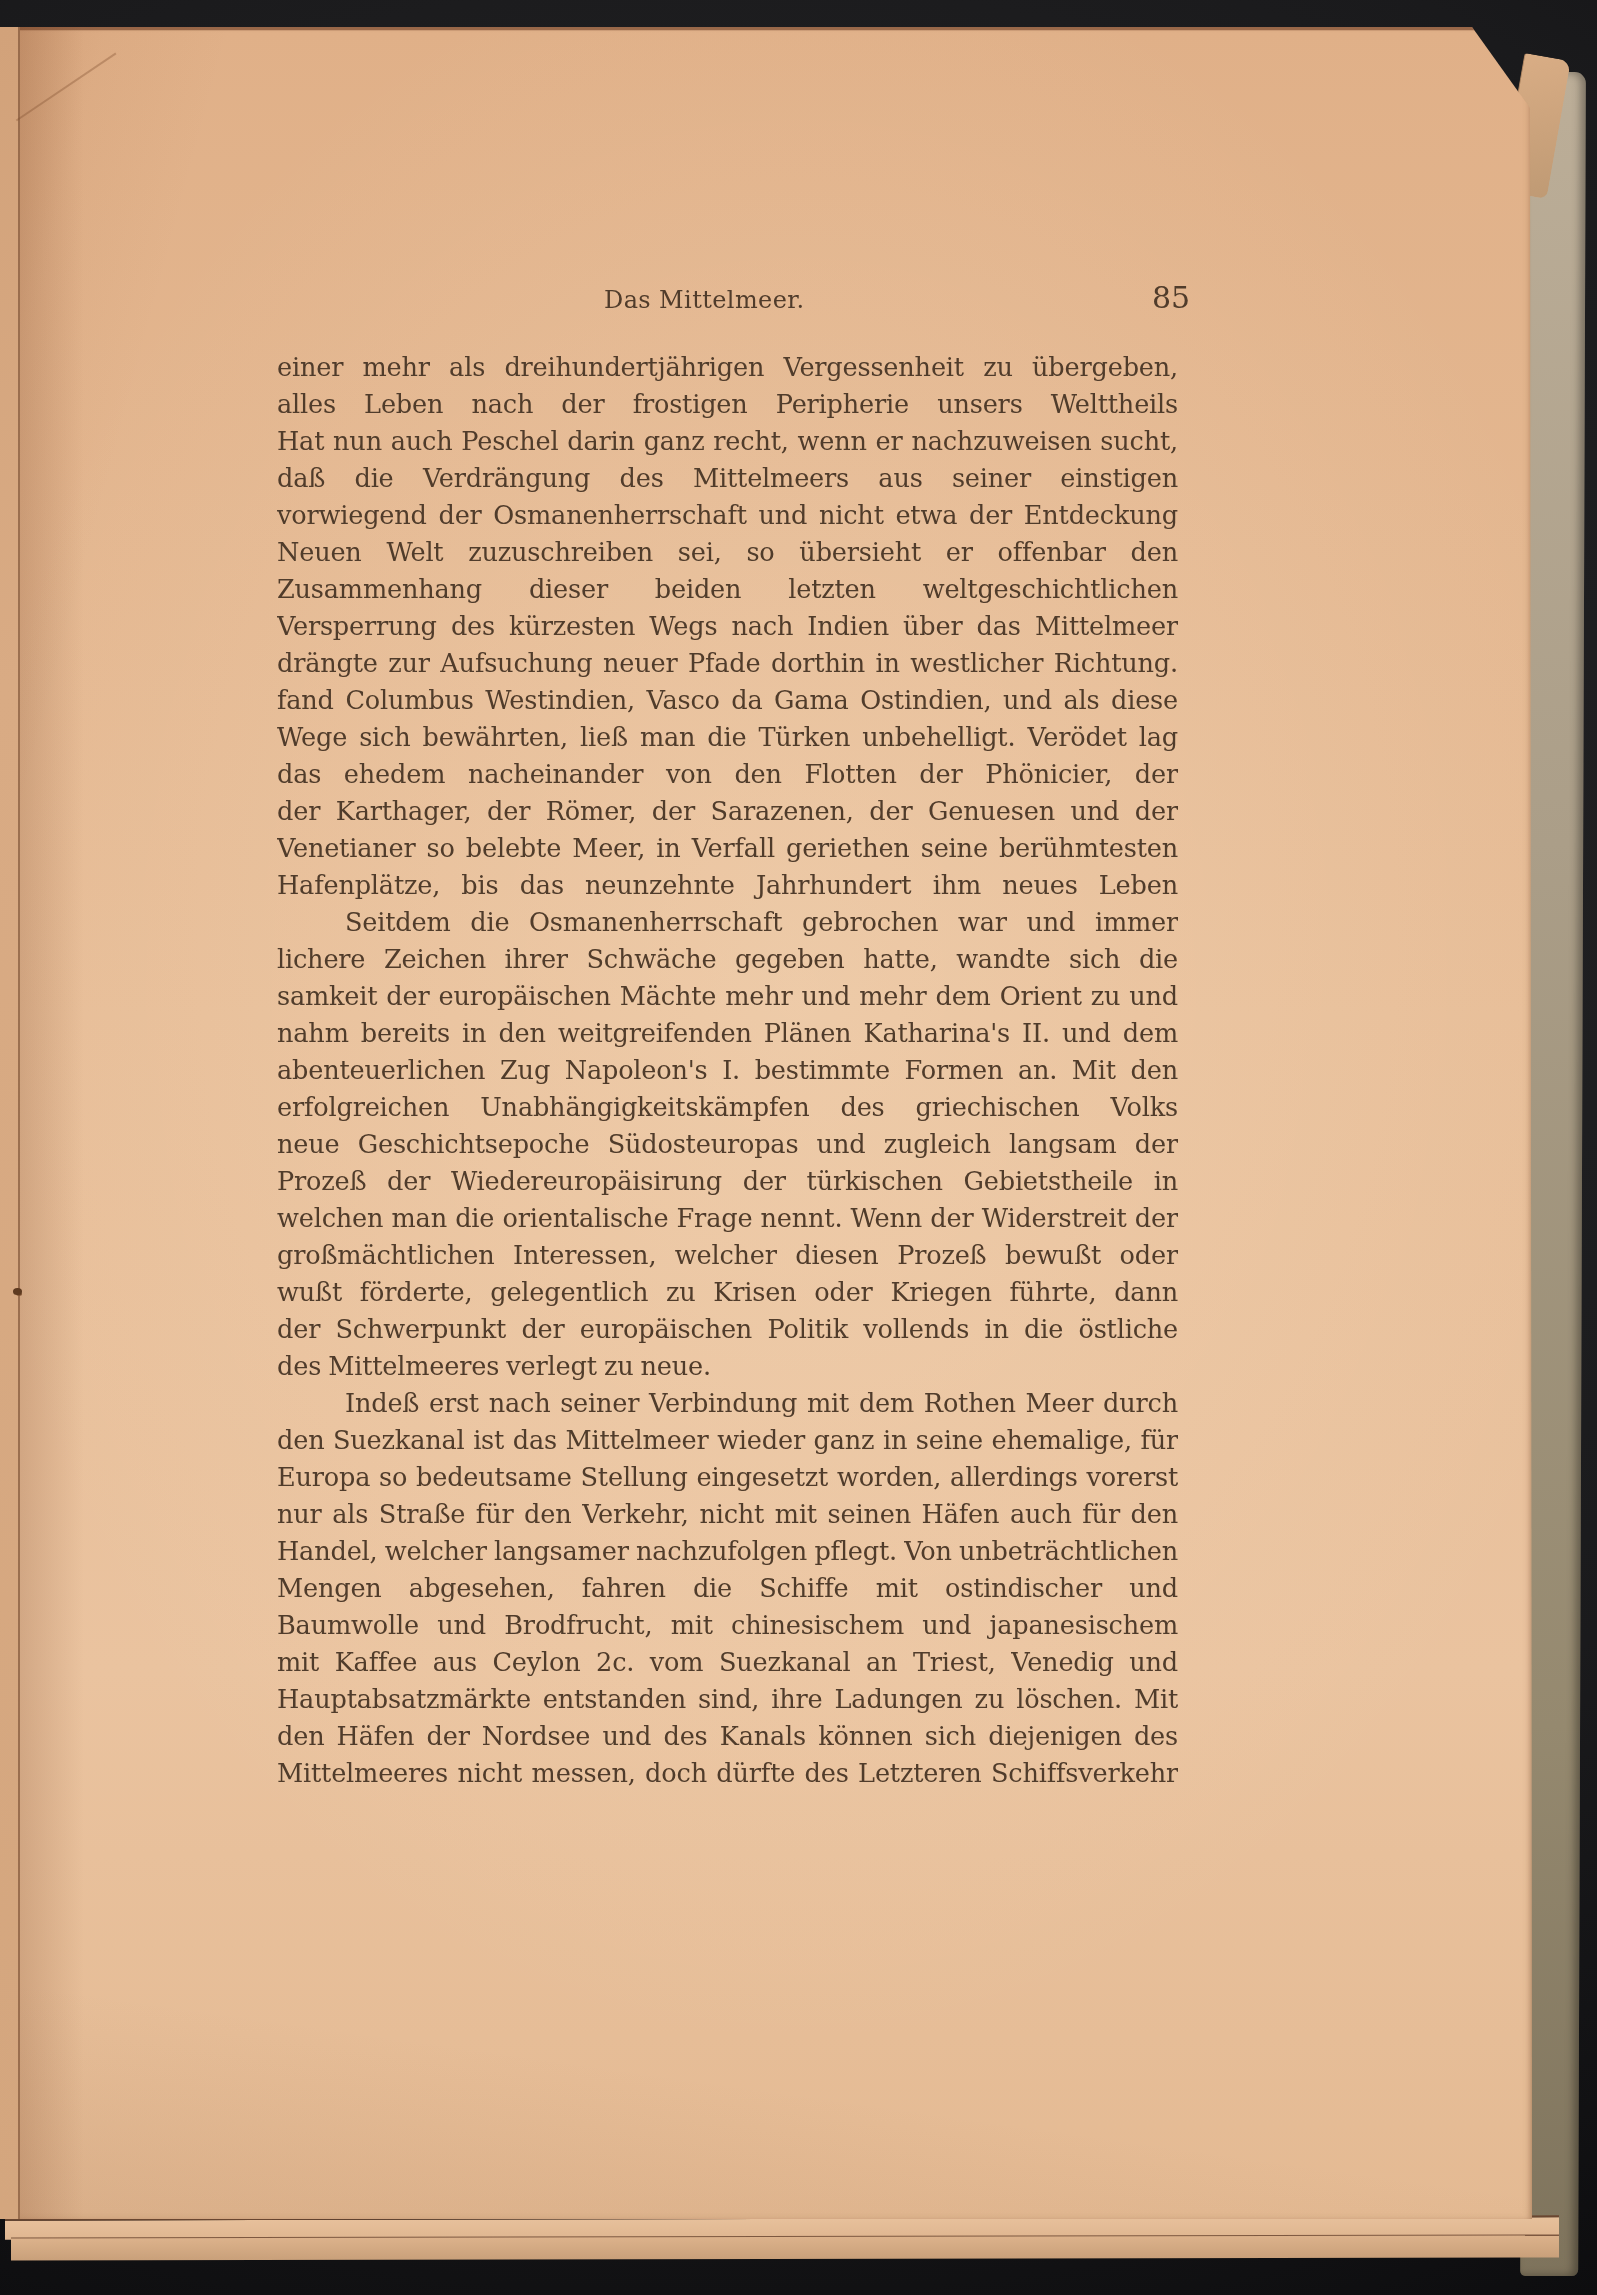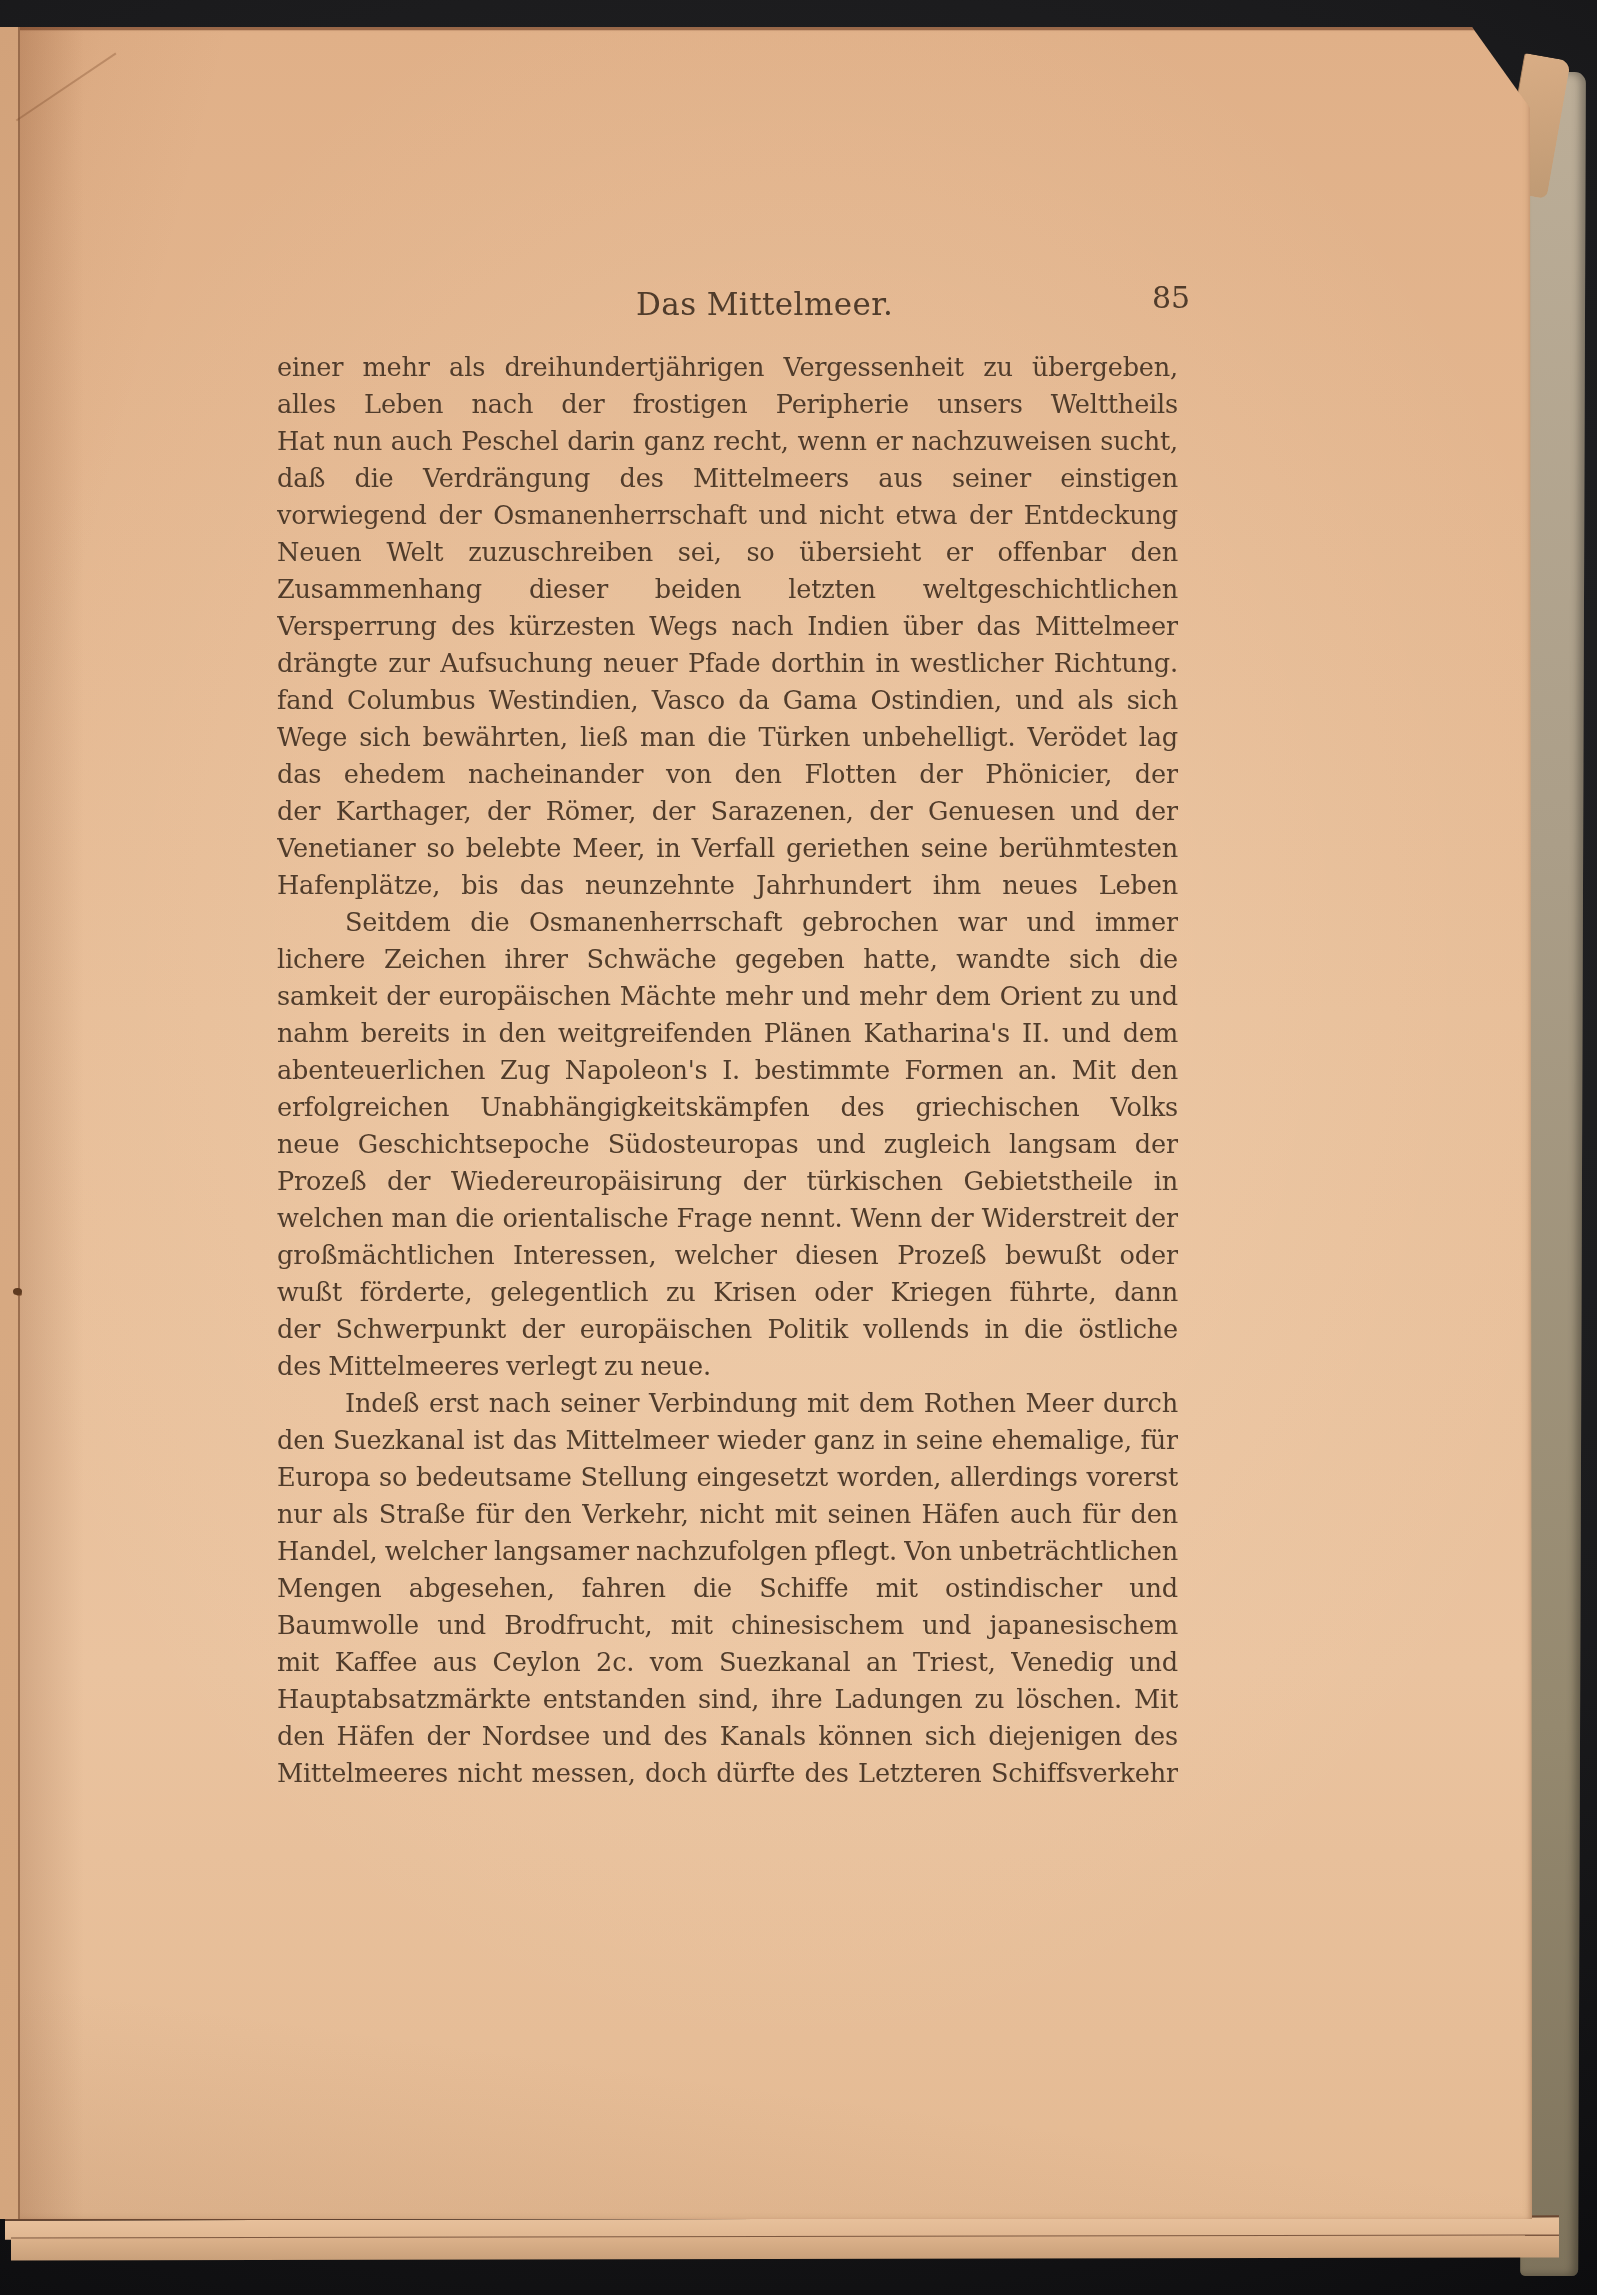--- a/index.html
+++ b/index.html
@@ -57,21 +57,21 @@
   .crease-topleft{
     position:absolute;left:6.4px;top:86px;width:120px;height:1.6px;
     background:rgba(125,78,46,.35);transform:rotate(-34deg);
   }
   .speck{
     position:absolute;left:12.8px;top:1288px;width:8.8px;height:7.2px;border-radius:50%;
     background:#5e3a20;box-shadow:1.6px 2.4px 0 -1.6px #7a4e2e;
   }
   
   .head-title{
-    position:absolute;left:636px;top:286px;font-size:31px;color:#503c2b;
+    position:absolute;left:604px;top:286px;font-size:24px;color:#503c2b;
     letter-spacing:0.4px;
   }
   .head-number{
     position:absolute;left:1152px;top:280px;font-size:30px;color:#503c2b;
   }
   
   .text-block{position:absolute;left:277px;top:349px;width:901px;}
   .line{
     height:37px;line-height:37px;font-size:25.6px;color:#503c2b;
     text-align:justify;text-align-last:justify;overflow:hidden;
@@ -101,21 +101,21 @@
   <div class="text-block">
     <div class="line">einer mehr als dreihundertjährigen Vergessenheit zu übergeben, während</div>
     <div class="line">alles Leben nach der frostigen Peripherie unsers Welttheils entweicht“.</div>
     <div class="line">Hat nun auch Peschel darin ganz recht, wenn er nachzuweisen sucht,</div>
     <div class="line">daß die Verdrängung des Mittelmeers aus seiner einstigen Weltstellung</div>
     <div class="line">vorwiegend der Osmanenherrschaft und nicht etwa der Entdeckung der</div>
     <div class="line">Neuen Welt zuzuschreiben sei, so übersieht er offenbar den ursächlichen</div>
     <div class="line">Zusammenhang dieser beiden letzten weltgeschichtlichen Thatsachen. Die</div>
     <div class="line">Versperrung des kürzesten Wegs nach Indien über das Mittelmeer</div>
     <div class="line">drängte zur Aufsuchung neuer Pfade dorthin in westlicher Richtung. So</div>
-    <div class="line">fand Columbus Westindien, Vasco da Gama Ostindien, und als sich</div>
+    <div class="line">fand Columbus Westindien, Vasco da Gama Ostindien, und als diese</div>
     <div class="line">Wege sich bewährten, ließ man die Türken unbehelligt. Verödet lag</div>
     <div class="line">das ehedem nacheinander von den Flotten der Phönicier, der Griechen,</div>
     <div class="line">der Karthager, der Römer, der Sarazenen, der Genuesen und der</div>
     <div class="line">Venetianer so belebte Meer, in Verfall geriethen seine berühmtesten</div>
     <div class="line">Hafenplätze, bis das neunzehnte Jahrhundert ihm neues Leben zuführte.</div>
     <div class="line indent">Seitdem die Osmanenherrschaft gebrochen war und immer deut=</div>
     <div class="line">lichere Zeichen ihrer Schwäche gegeben hatte, wandte sich die Aufmerk=</div>
     <div class="line">samkeit der europäischen Mächte mehr und mehr dem Orient zu und</div>
     <div class="line">nahm bereits in den weitgreifenden Plänen Katharina's II. und dem</div>
     <div class="line">abenteuerlichen Zug Napoleon's I. bestimmte Formen an. Mit den</div>

